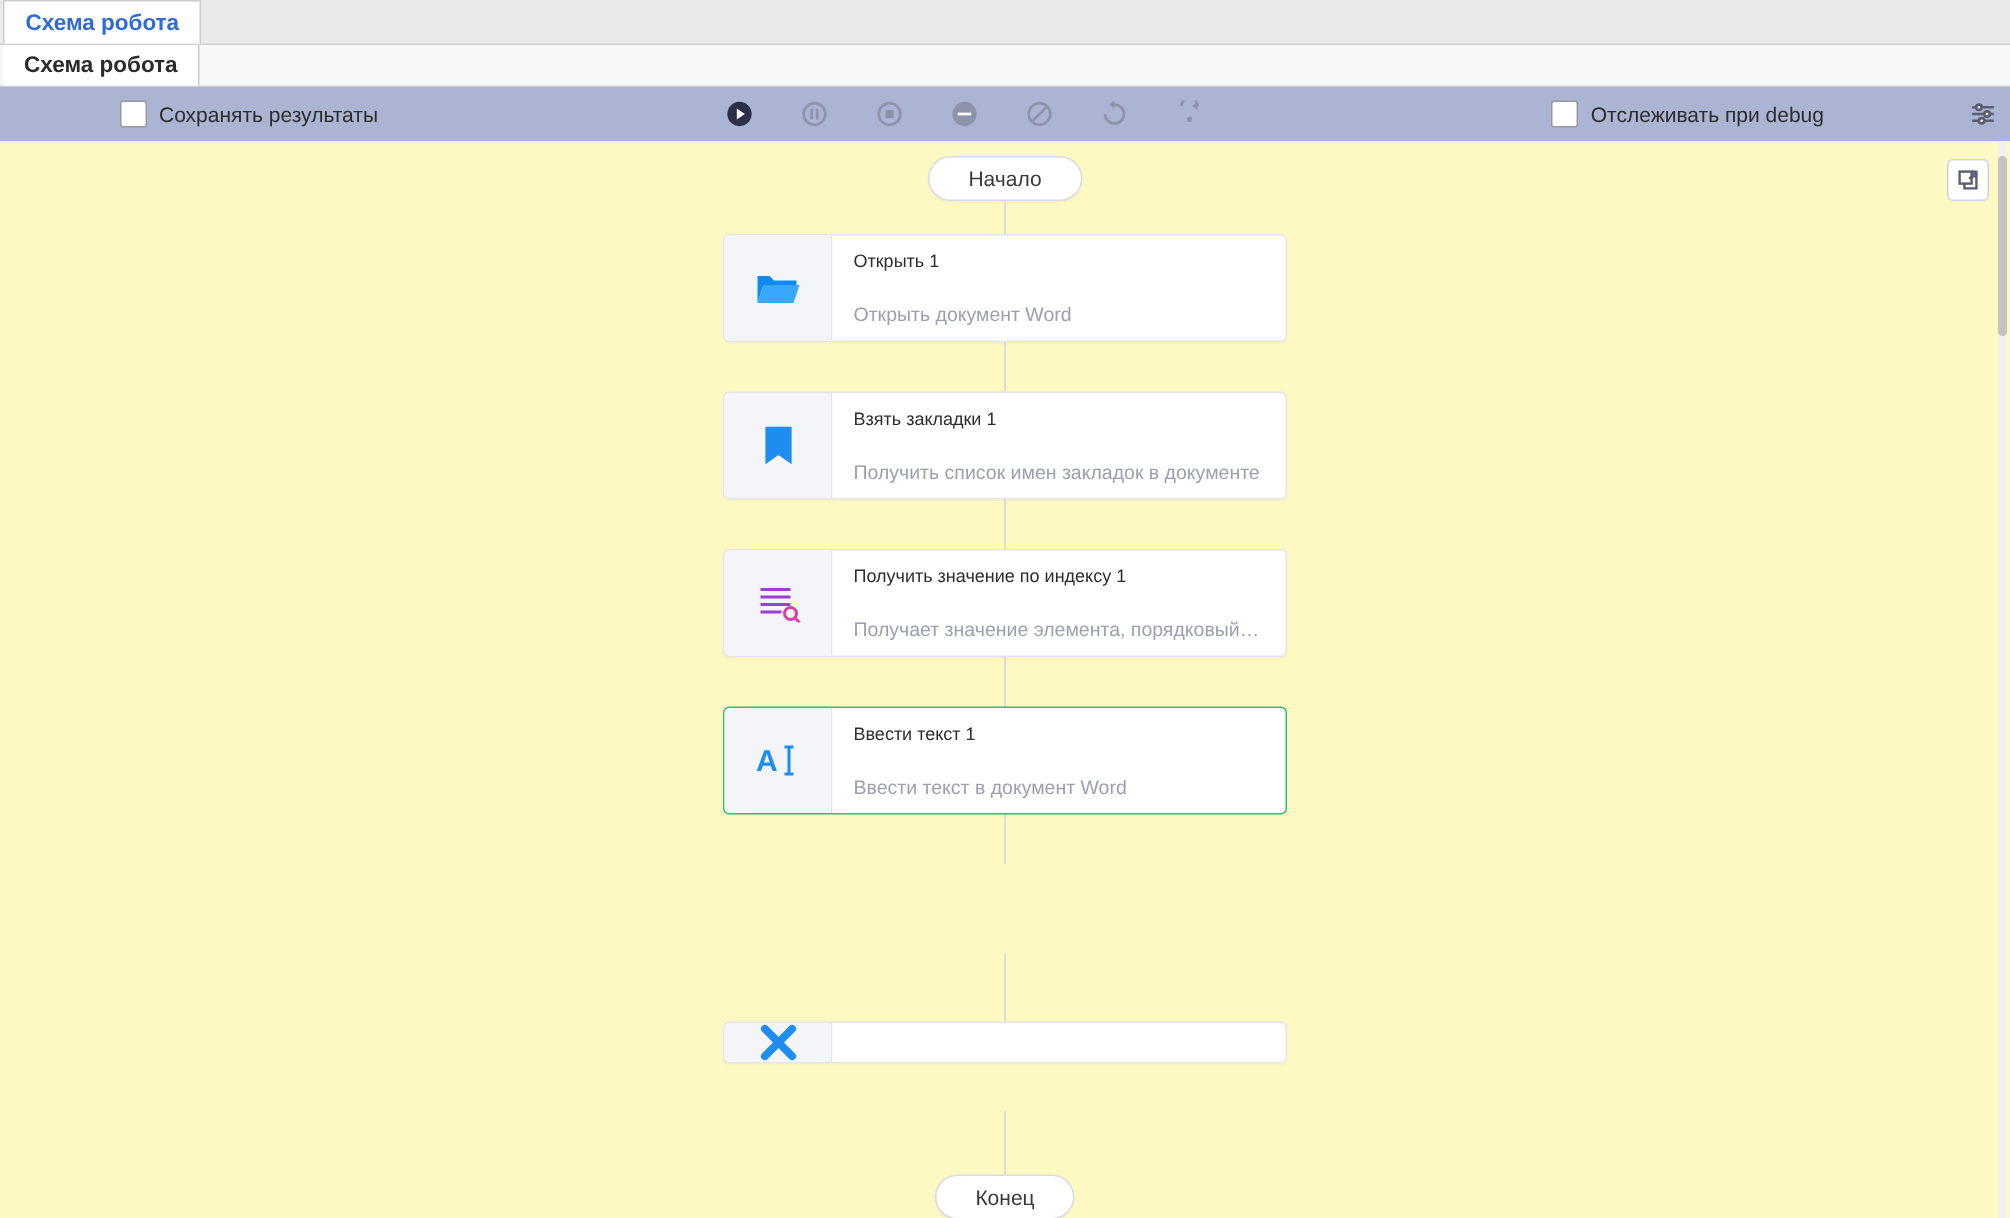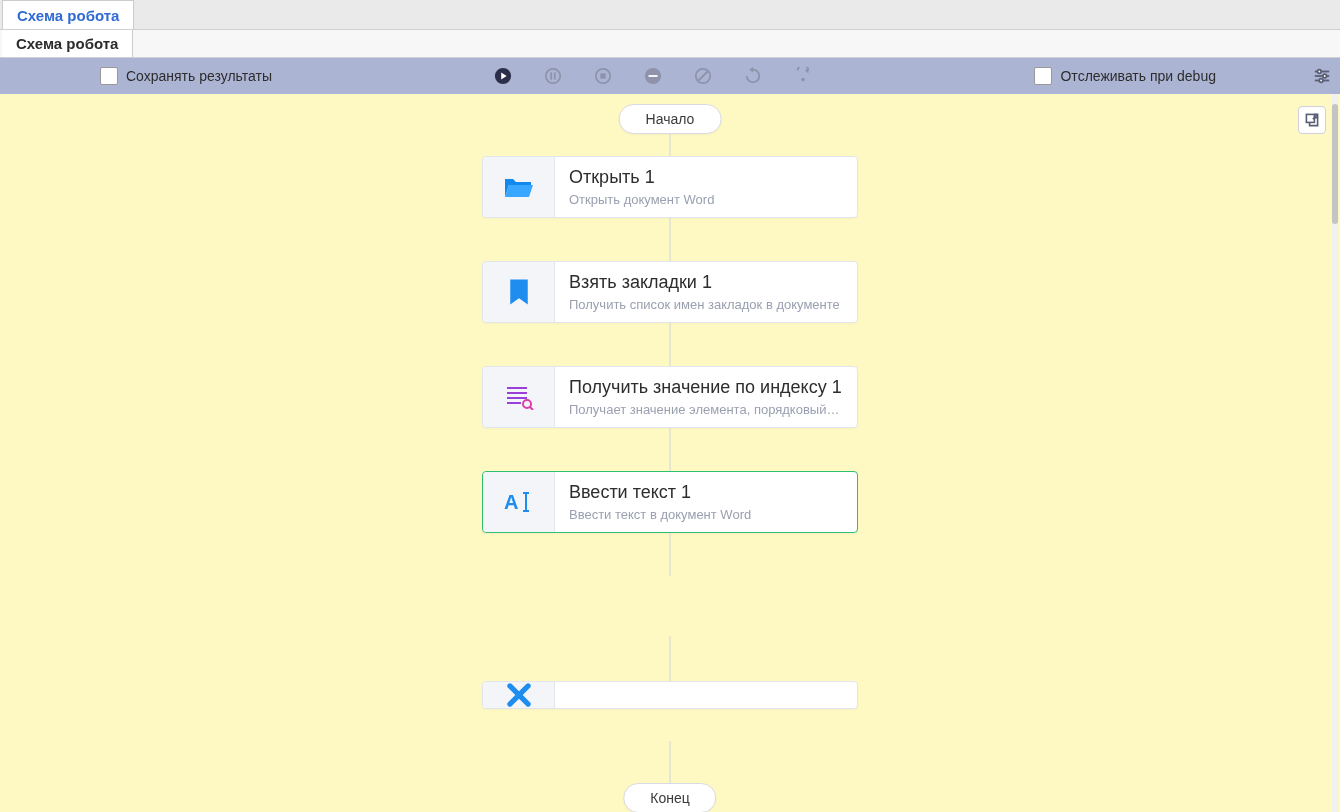--- a/index.html
+++ b/index.html
@@ -54,21 +54,21 @@
   .toolbar {
     background: #acb4d3;
     height: 36px;
     display: flex;
     align-items: center;
     justify-content: space-between;
     padding: 0 8px;
   }
   .toolbar-left, .toolbar-center, .toolbar-right { display:flex; align-items:center; gap:8px; }
   .toolbar-center { gap: 30px; }
-  .toolbar-left { margin-left: 92px; }
+  .toolbar-left { margin-left: 72px; }
   .checkbox-box {
     width: 18px; height: 18px; background:#fff; border:1px solid #999; border-radius:2px; display:inline-block;
   }
   .toolbar-label { font-size: 14px; color:#2d2d2d; }
   .ico-btn { width:20px; height:20px; display:flex; align-items:center; justify-content:center; cursor:pointer; }
   .canvas {
     position: relative;
     width: 100%;
     height: 718px;
     background: #fef9c3;
@@ -101,22 +101,22 @@
   .node-iconbox {
     width: 72px;
     display:flex;
     align-items:center;
     justify-content:center;
     background:#f4f5f9;
     border-right:1px solid #e3e5ec;
     border-radius: 4px 0 0 4px;
   }
   .node-body { flex:1; padding:10px 14px; min-width:0; }
-  .node-title { font-size: 18px; color:#2d2d2d; white-space:nowrap; overflow:hidden; text-overflow:ellipsis; }
-  .node-desc { font-size: 13px; color:#9aa0b0; margin-top:4px; white-space:nowrap; overflow:hidden; text-overflow:ellipsis; }
+  .node-title { font-size: 12px; color:#2d2d2d; white-space:nowrap; overflow:hidden; text-overflow:ellipsis; }
+  .node-desc { font-size: 13px; color:#9aa0b0; margin-top:21px; white-space:nowrap; overflow:hidden; text-overflow:ellipsis; }
   .connector {
     position:absolute; left:50%; width:1px; background:#cfd3e0; transform:translateX(-50%);
   }
   .fullscreen-btn {
     position:absolute; right:14px; top:12px; width:28px; height:28px;
     border:1px solid #cfd1dc; border-radius:4px; display:flex; align-items:center; justify-content:center;
     cursor:pointer; background:#fff;
   }
   svg { display:block; }
   .scrollbar-v { position:absolute; right:2px; top:0; bottom:0; width:6px; background:#f1f1f1; }

